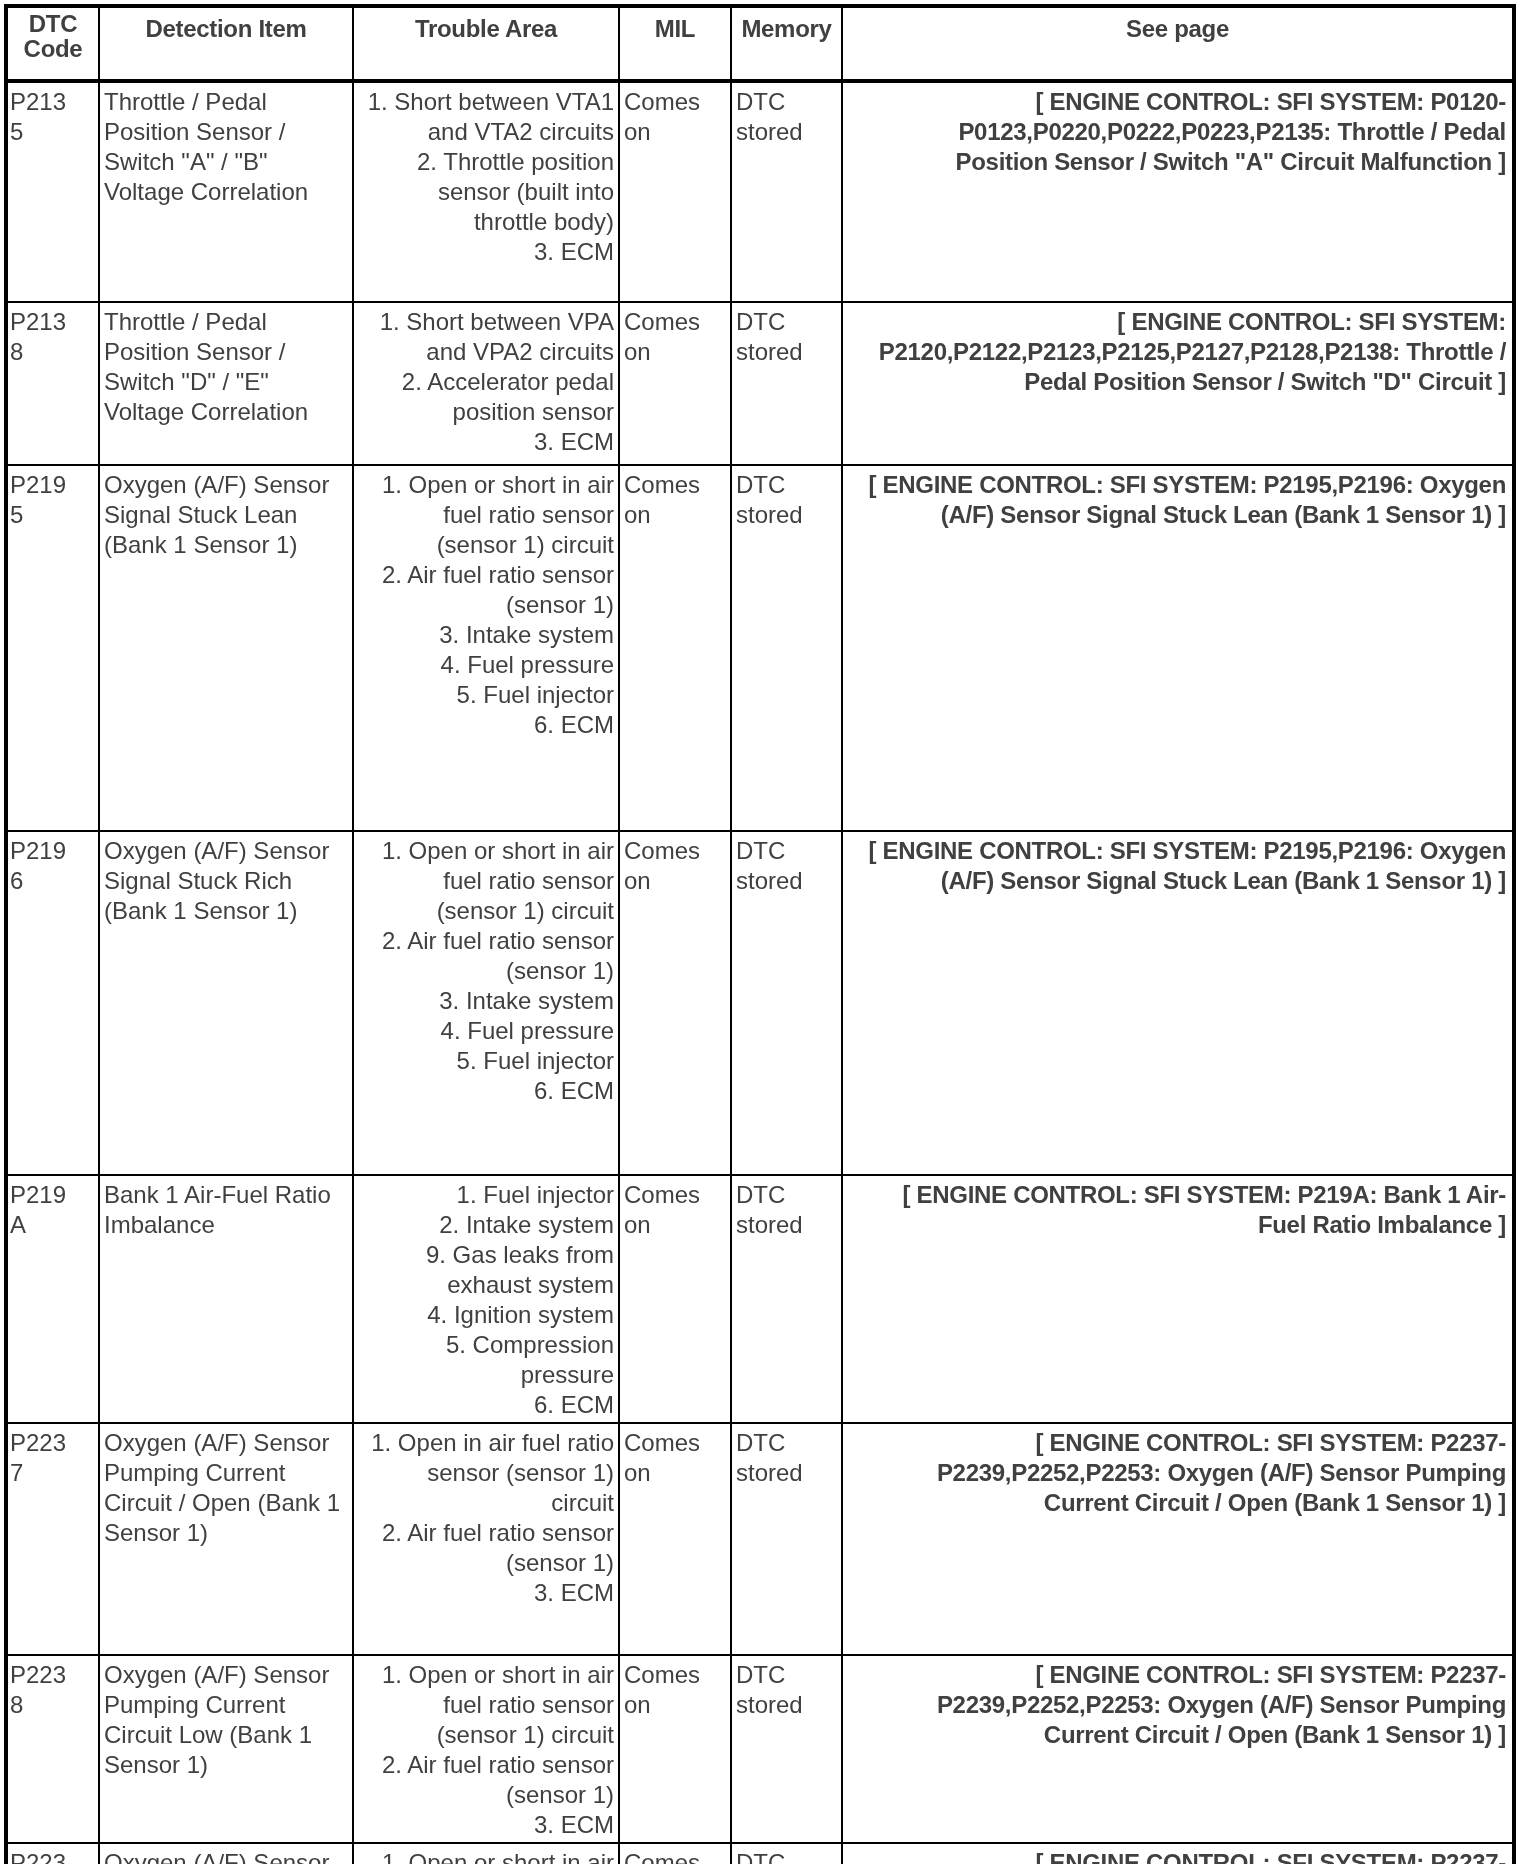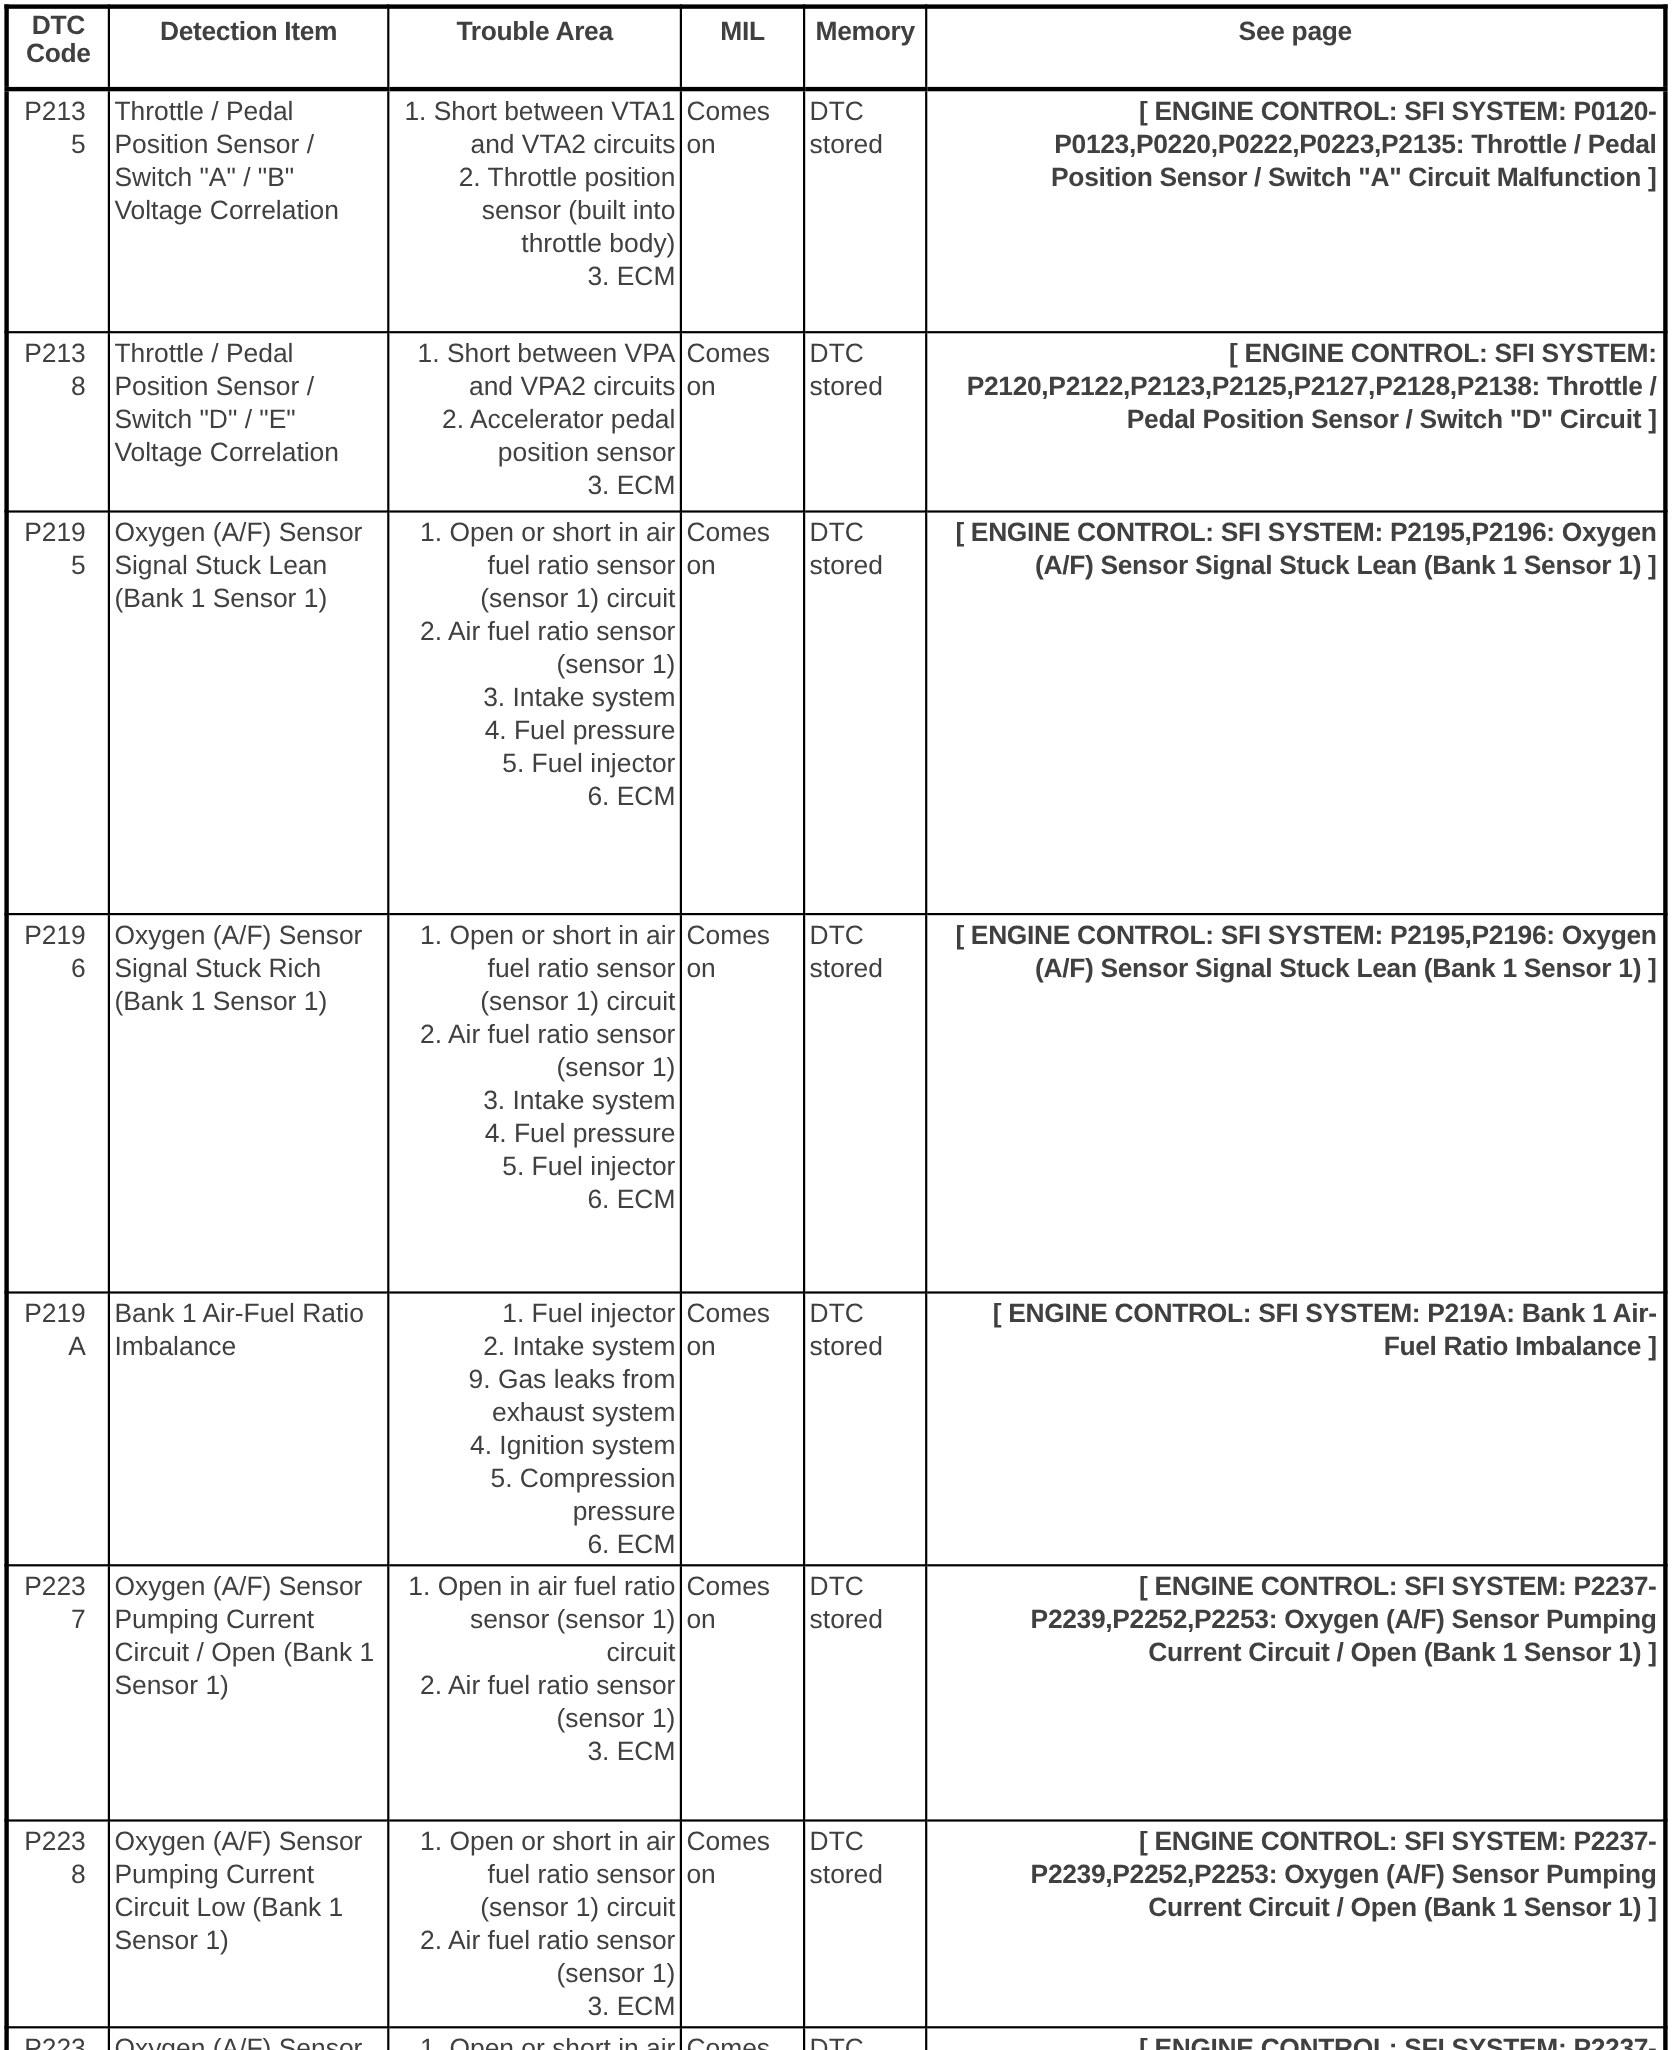--- a/index.html
+++ b/index.html
@@ -23,21 +23,21 @@
     overflow: hidden;
   }
   .dtc-table th {
     font-weight: bold;
     text-align: center;
     padding-top: 6px;
     border-bottom: 4px solid #000;
     letter-spacing: -0.3px;
   }
   .dtc-table td { text-align: left; }
-  .dtc-table td.code { text-align: right; padding-left: 2px; padding-right: 20px; }
+  .dtc-table td.code { text-align: left; padding-left: 2px; padding-right: 20px; }
   .dtc-table td.see {
     font-weight: bold;
     text-align: right;
     padding-left: 18px; padding-right: 6px;
     letter-spacing: -0.3px;
   }
   .col-code { width: 93px; }
   .col-item { width: 254px; }
   .col-area { width: 266px; }
   .col-mil  { width: 112px; }

